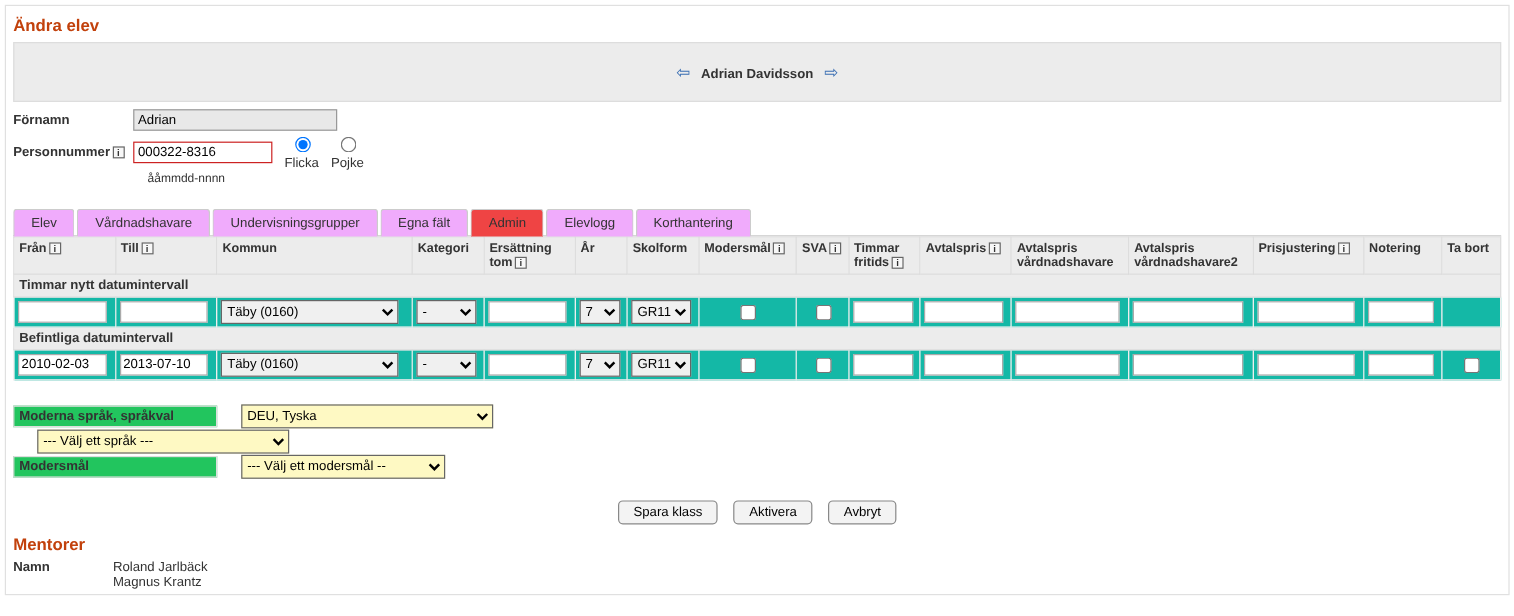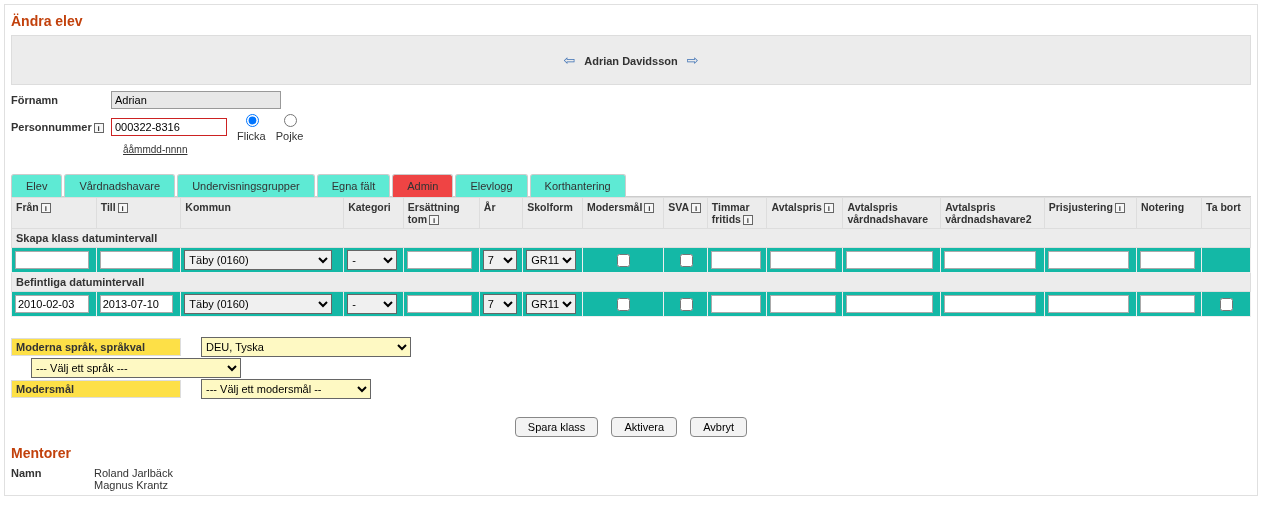--- a/index.html
+++ b/index.html
@@ -41,34 +41,34 @@
   .field-label.pn { width: 100px; }
   .ro-input {
     width: 170px; height: 18px;
     border: 1px solid #999; background: #e8e8e8;
     padding: 1px 3px; font-size: 11px;
   }
   .pn-input {
     width: 116px; height: 18px;
     border: 1.5px solid #c22; padding: 1px 3px; font-size: 11px;
   }
-  .hint { font-size: 10px; padding-left: 112px; margin-top:1px; text-decoration: underline;}
+  .hint { font-size: 10px; padding-left: 112px; margin-top:1px; }
   .radio-group { display: inline-flex; gap: 10px; margin-left: 10px; align-items:center;}
   .radio-group label { display:inline-flex; align-items:center; gap:3px;flex-direction:column;}
   .info-icon {
     display: inline-block; border: 1px solid #666; width: 10px; height: 10px;
     font-size: 8px; text-align: center; line-height: 10px; margin-left: 2px;
     background: #f7f7f7;
   }
   .tabs {
     display: flex; gap: 2px; margin-top: 18px; border-bottom: 1px solid #ccc;
   }
   .tab {
     border: 1px solid #ccc; border-bottom: none;
-    background: #5eead4; padding: 5px 14px; font-size: 11px;
+    background: #f0abfc; padding: 5px 14px; font-size: 11px;
     border-radius: 3px 3px 0 0; cursor: pointer;
     position: relative; top: 1px;
   }
   .tab.active { background: #ef4444; font-weight: normal; }
   table.grid { width: 100%; border-collapse: collapse; margin-top: 0; }
   table.grid th {
     background: #ececec; border: 1px solid #ddd;
     font-size: 10.5px; font-weight: bold; text-align: left;
     padding: 3px 4px; vertical-align: top;
   }
@@ -81,21 +81,21 @@
     padding: 3px 4px;
   }
   .cell-input { width: 95%; height: 18px; border: 1px solid #aaa; font-size: 11px; padding: 1px 2px;}
   .cell-select {
     width: 95%; height: 20px; border: 1px solid #666; font-size: 11px;
     background: #f0f0f0;
   }
   .cb { transform: scale(1.0); }
   .lang-block { margin-top: 20px; }
   .lang-row { display: flex; align-items: center; margin: 1px 0; }
-  .lang-label { width: 170px; font-weight: bold; background:#fde047; border:1px solid #ddd; padding:2px 4px;}
+  .lang-label { width: 170px; font-weight: bold; background:#22c55e; border:1px solid #ddd; padding:2px 4px;}
   .lang-select {
     width: 210px; height: 20px; border: 1px solid #666; font-size: 11px;
     background: #fef9c3; margin-left: 20px;
   }
   .lang-select.short { width: 170px; }
   .actions { text-align: center; margin: 18px 0 8px 0; }
   .btn {
     border: 1px solid #888; background: #f3f3f3;
     padding: 3px 12px; font-size: 11px; border-radius: 4px;
     cursor: pointer; margin: 0 5px;
@@ -164,21 +164,21 @@
       <th style="width:55px"><span>Timmar fritids</span><span class="info-icon">i</span></th>
       <th style="width:70px"><span>Avtalspris</span><span class="info-icon">i</span></th>
       <th style="width:90px"><span>Avtalspris vårdnadshavare</span></th>
       <th style="width:95px"><span>Avtalspris vårdnadshavare2</span></th>
       <th style="width:85px"><span>Prisjustering</span><span class="info-icon">i</span></th>
       <th style="width:60px"><span>Notering</span></th>
       <th style="width:45px"><span>Ta bort</span></th>
     </tr>
 
     <tr>
-          <td colspan="16" class="section-head">Skapa klass datumintervall</td>
+          <td colspan="16" class="section-head">Timmar nytt datumintervall</td>
         </tr>
     <tr>
       <td><input class="cell-input" value="" style=""></td>
       <td><input class="cell-input" value="" style=""></td>
       <td><select class="cell-select"><option>Täby (0160)</option></select></td>
       <td><select class="cell-select"><option>-</option></select></td>
       <td><input class="cell-input" value="" style=""></td>
       <td><select class="cell-select"><option>7</option></select></td>
       <td><select class="cell-select"><option>GR11</option></select></td>
       <td style="text-align:center"><input type="checkbox" class="cb" style=""></td>

